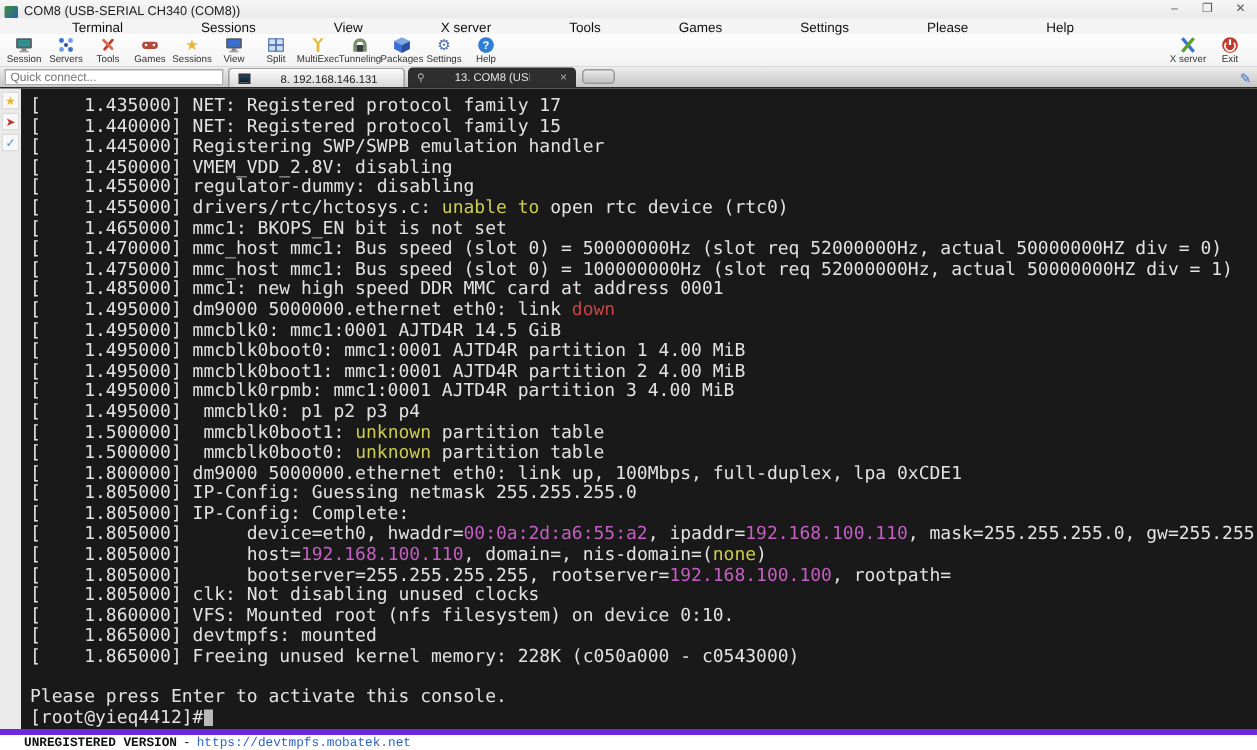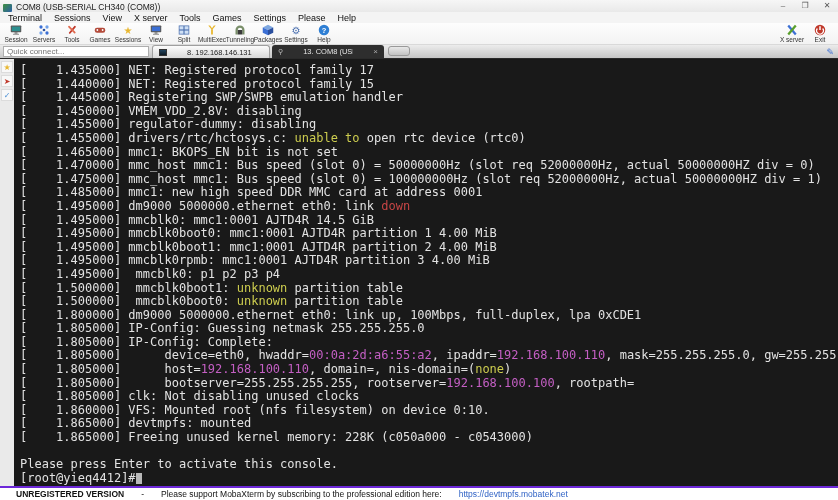--- a/index.html
+++ b/index.html
@@ -6,21 +6,21 @@
   html,body { width:838px; height:500px; overflow:hidden; font-family:"Liberation Sans",sans-serif; background:#ffffff; }
 
   
   .titlebar { height:12px; background:linear-gradient(#f6f6f6,#e9e9e9); display:flex; align-items:flex-end; padding-left:3px; gap:4px; font-size:8.5px; color:#1a1a1a; }
   .app-icon { width:9px; height:8px; background:linear-gradient(135deg,#3f8f3f,#2b5fa8); border-radius:1px; flex:0 0 auto; }
   .win-controls { margin-left:auto; display:flex; }
   .win-btn { width:22px; height:12px; text-align:center; font-size:8px; line-height:12px; color:#555; }
 
   
   .menubar { height:11px; background:#f4f4f4; display:flex; align-items:center; padding-left:4px; font-size:9px; color:#111; }
-  .menu-item { padding:0 8px 0 4px; cursor:default; }
+  .menu-item { padding:0 8px 0 4px; cursor:default;margin-left:40px; }
 
   
   .toolbar { height:22px; background:linear-gradient(#fdfdfd,#f3f3f3); border-bottom:1px solid #d9d9d9; display:flex; align-items:flex-start; padding:1px 4px 0 2px; }
   .tool-btn { width:28px; display:flex; flex-direction:column; align-items:center; font-size:6.5px; color:#333; line-height:7px; }
   .tool-ic { width:13px; height:12px; display:flex; align-items:center; justify-content:center; }
   .tool-ic svg { width:12px; height:12px; display:block; }
   .glyph-ic { font-size:10px; line-height:11px; }
   .toolbar-right { margin-left:auto; display:flex; }
 
   
@@ -42,21 +42,21 @@
   .side-btn { width:12px; height:12px; background:#f8f8f8; border:1px solid #dcdcdc; font-size:8px; line-height:11px; text-align:center; }
 
   .term { flex:1; background:#191919; color:#e2e2e2; font-family:"DejaVu Sans Mono",monospace; font-size:12px; line-height:13.6px; white-space:pre; padding:5px 0 0 6px; overflow:hidden; }
   .seg-d { color:#e2e2e2; }
   .seg-y { color:#cdcd4f; }
   .seg-r { color:#c74545; }
   .seg-m { color:#c45fc4; }
   .cursor { display:inline-block; width:6px; height:11px; background:#b9b9b9; vertical-align:-2px; }
 
   
-  .statusbar { height:14px; background:#ffffff; border-top:2px solid #6d28d9; display:flex; align-items:center; padding-left:16px; font-size:8.5px; color:#111; gap:17px; }
+  .statusbar { height:14px; background:#ffffff; border-top:4px solid #6d28d9; display:flex; align-items:center; padding-left:16px; font-size:8.5px; color:#111; gap:4px;font-family:Liberation Mono, monospace; }
   .unreg { font-weight:bold; }
   .status-link { color:#2f62c5; text-decoration:none; }
 </style>
 </head>
 <body>
 
 <div class="titlebar">
   <span class="app-icon"></span>
   <span>COM8  (USB-SERIAL CH340 (COM8))</span>
   <div class="win-controls">
@@ -230,15 +230,14 @@
     <div class="side-btn" style="color:#e8b730;">★</div>
     <div class="side-btn" style="color:#c0392b;">➤</div>
     <div class="side-btn" style="color:#4a8fd4;">✓</div>
   </div>
   <div class="term" id="terminal"><div><span class="seg-d">[    1.435000] NET: Registered protocol family 17</span></div><div><span class="seg-d">[    1.440000] NET: Registered protocol family 15</span></div><div><span class="seg-d">[    1.445000] Registering SWP/SWPB emulation handler</span></div><div><span class="seg-d">[    1.450000] VMEM_VDD_2.8V: disabling</span></div><div><span class="seg-d">[    1.455000] regulator-dummy: disabling</span></div><div><span class="seg-d">[    1.455000] drivers/rtc/hctosys.c: </span><span class="seg-y">unable to</span><span class="seg-d"> open rtc device (rtc0)</span></div><div><span class="seg-d">[    1.465000] mmc1: BKOPS_EN bit is not set</span></div><div><span class="seg-d">[    1.470000] mmc_host mmc1: Bus speed (slot 0) = 50000000Hz (slot req 52000000Hz, actual 50000000HZ div = 0)</span></div><div><span class="seg-d">[    1.475000] mmc_host mmc1: Bus speed (slot 0) = 100000000Hz (slot req 52000000Hz, actual 50000000HZ div = 1)</span></div><div><span class="seg-d">[    1.485000] mmc1: new high speed DDR MMC card at address 0001</span></div><div><span class="seg-d">[    1.495000] dm9000 5000000.ethernet eth0: link </span><span class="seg-r">down</span></div><div><span class="seg-d">[    1.495000] mmcblk0: mmc1:0001 AJTD4R 14.5 GiB</span></div><div><span class="seg-d">[    1.495000] mmcblk0boot0: mmc1:0001 AJTD4R partition 1 4.00 MiB</span></div><div><span class="seg-d">[    1.495000] mmcblk0boot1: mmc1:0001 AJTD4R partition 2 4.00 MiB</span></div><div><span class="seg-d">[    1.495000] mmcblk0rpmb: mmc1:0001 AJTD4R partition 3 4.00 MiB</span></div><div><span class="seg-d">[    1.495000]  mmcblk0: p1 p2 p3 p4</span></div><div><span class="seg-d">[    1.500000]  mmcblk0boot1: </span><span class="seg-y">unknown</span><span class="seg-d"> partition table</span></div><div><span class="seg-d">[    1.500000]  mmcblk0boot0: </span><span class="seg-y">unknown</span><span class="seg-d"> partition table</span></div><div><span class="seg-d">[    1.800000] dm9000 5000000.ethernet eth0: link up, 100Mbps, full-duplex, lpa 0xCDE1</span></div><div><span class="seg-d">[    1.805000] IP-Config: Guessing netmask 255.255.255.0</span></div><div><span class="seg-d">[    1.805000] IP-Config: Complete:</span></div><div><span class="seg-d">[    1.805000]      device=eth0, hwaddr=</span><span class="seg-m">00:0a:2d:a6:55:a2</span><span class="seg-d">, ipaddr=</span><span class="seg-m">192.168.100.110</span><span class="seg-d">, mask=255.255.255.0, gw=255.255.255.255</span></div><div><span class="seg-d">[    1.805000]      host=</span><span class="seg-m">192.168.100.110</span><span class="seg-d">, domain=, nis-domain=(</span><span class="seg-y">none</span><span class="seg-d">)</span></div><div><span class="seg-d">[    1.805000]      bootserver=255.255.255.255, rootserver=</span><span class="seg-m">192.168.100.100</span><span class="seg-d">, rootpath=</span></div><div><span class="seg-d">[    1.805000] clk: Not disabling unused clocks</span></div><div><span class="seg-d">[    1.860000] VFS: Mounted root (nfs filesystem) on device 0:10.</span></div><div><span class="seg-d">[    1.865000] devtmpfs: mounted</span></div><div><span class="seg-d">[    1.865000] Freeing unused kernel memory: 228K (c050a000 - c0543000)</span></div><div>&nbsp;</div><div><span class="seg-d">Please press Enter to activate this console.</span></div><div><span class="seg-d">[root@yieq4412]#</span><span class="cursor"></span></div></div>
 </div>
 
 <div class="statusbar">
   <span class="unreg">UNREGISTERED VERSION</span>
   <span>-</span>
-  <span>Please support MobaXterm by subscribing to the professional edition here:</span>
   <a class="status-link" href="#">https://devtmpfs.mobatek.net</a>
 </div>
 
 </body></html>

